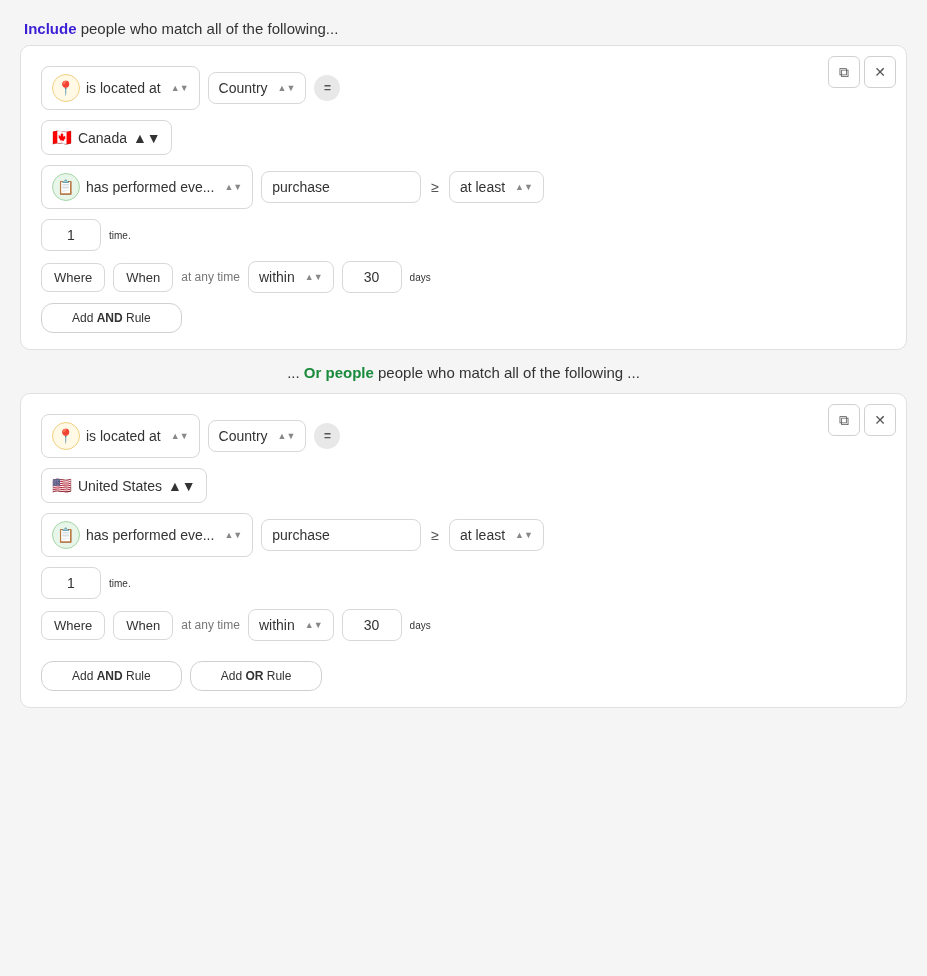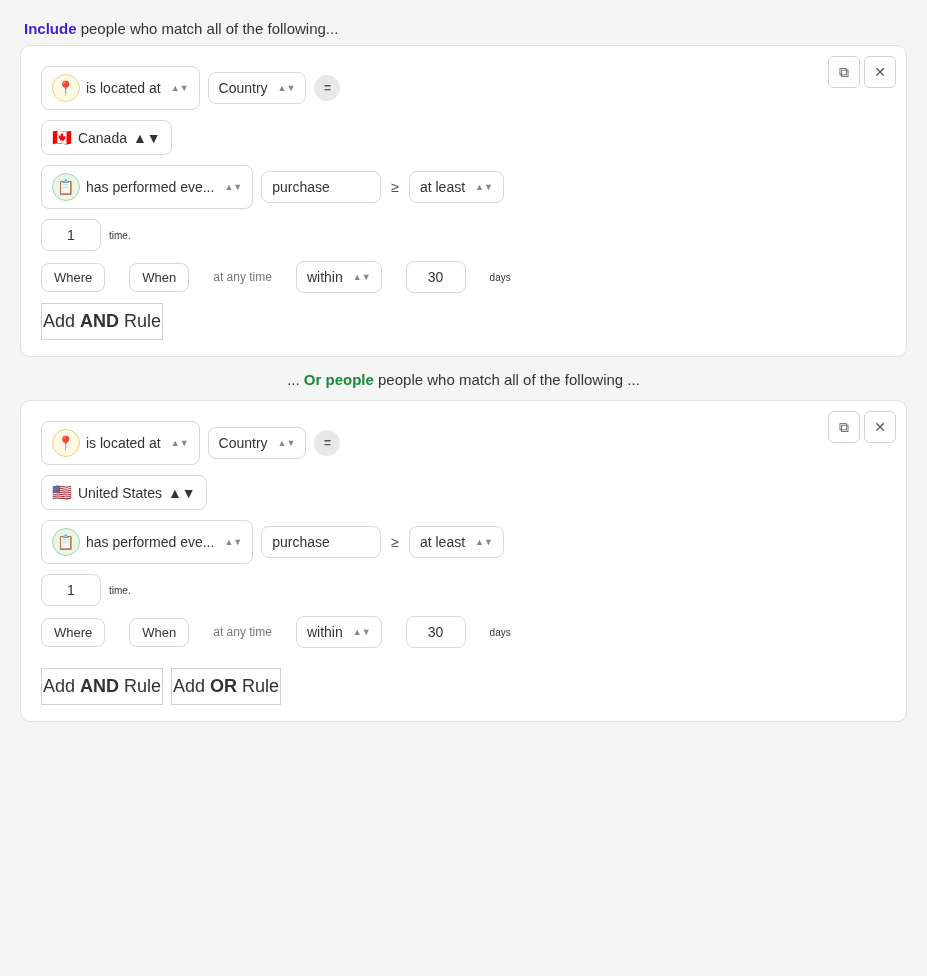--- a/index.html
+++ b/index.html
@@ -142,45 +142,45 @@
 
     .gte-symbol {
       font-size: 14px;
       color: #555;
       padding: 0 2px;
     }
 
     .where-when-row {
       display: flex;
       align-items: center;
-      gap: 24px;
+      gap: 8px;
       flex-wrap: wrap;
     }
 
     .outline-btn {
       border: 1px solid #d8d8d8;
       border-radius: 8px;
       padding: 6px 12px;
       background: #fff;
       font-size: 13px;
       color: #333;
       cursor: pointer;
     }
 
     .at-any-time {
       font-size: 12px;
       color: #777;
     }
 
     .add-rule-btn {
       border: 1px solid #d0d0d0;
-      border-radius: 0;
-      padding: 7px 1px;
-      background: #fff;
-      font-size: 18px;
+      border-radius: 12px;
+      padding: 7px 30px;
+      background: #fff;
+      font-size: 12px;
       color: #333;
       cursor: pointer;
       margin-top: 10px;
     }
     .add-rule-btn strong { font-weight: 700; }
 
     .or-include-row {
       text-align: center;
       font-size: 15px;
       color: #333;
@@ -208,21 +208,21 @@
       border: 1px solid #d8d8d8;
       border-radius: 8px;
       padding: 7px 10px;
       background: #fff;
       cursor: pointer;
       font-size: 14px;
       color: #333;
     }
 
     .purchase-input {
-      width: 120px;
+      width: 160px;
     }
   </style>
 </head>
 <body>
 
 <div class="page-header">
   <span class="include-text">Include</span><span> people who match all of the following...</span>
 </div>
 
 <div class="rule-group">

